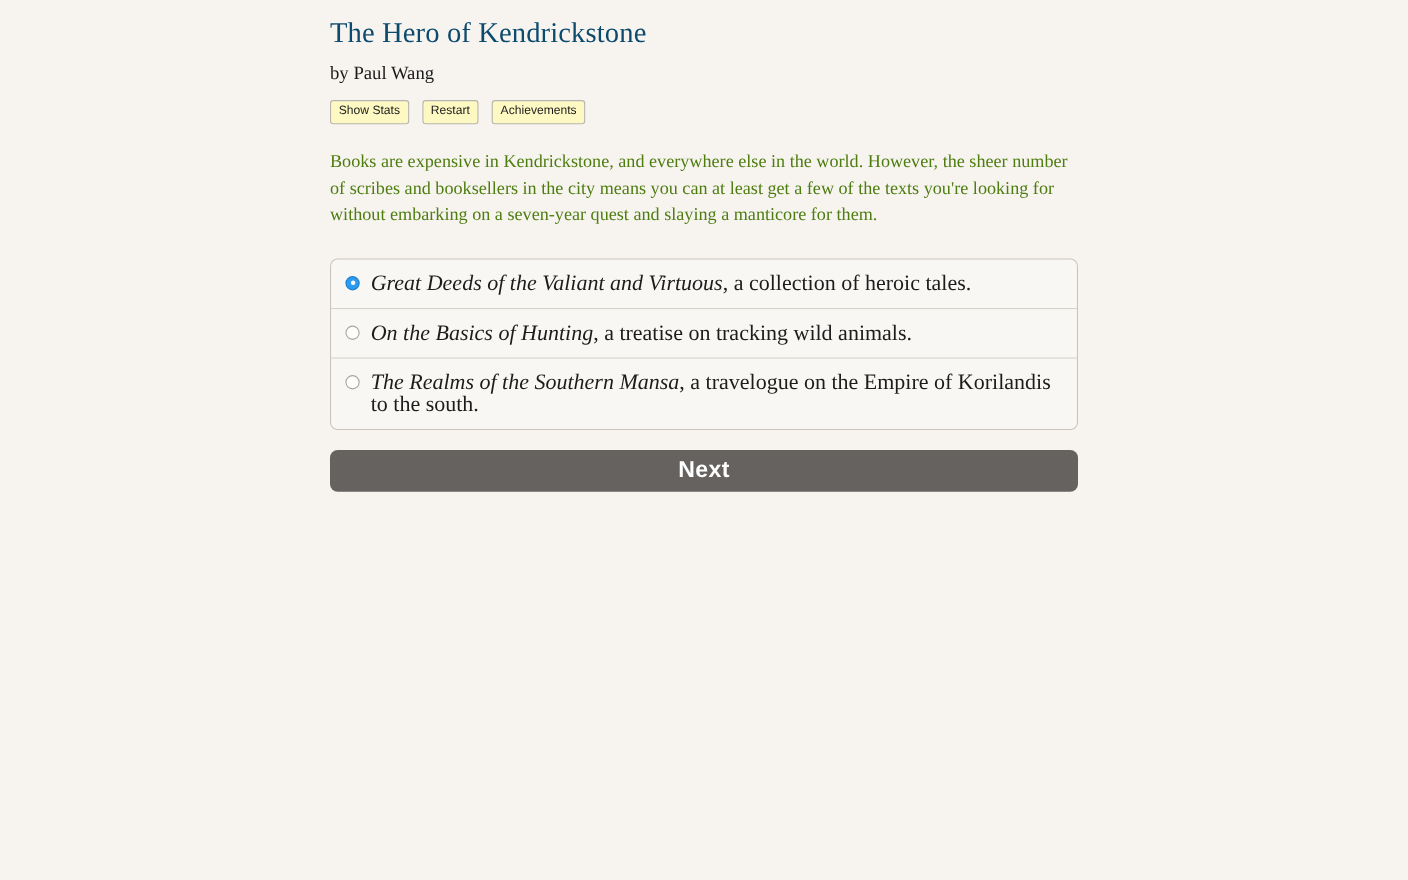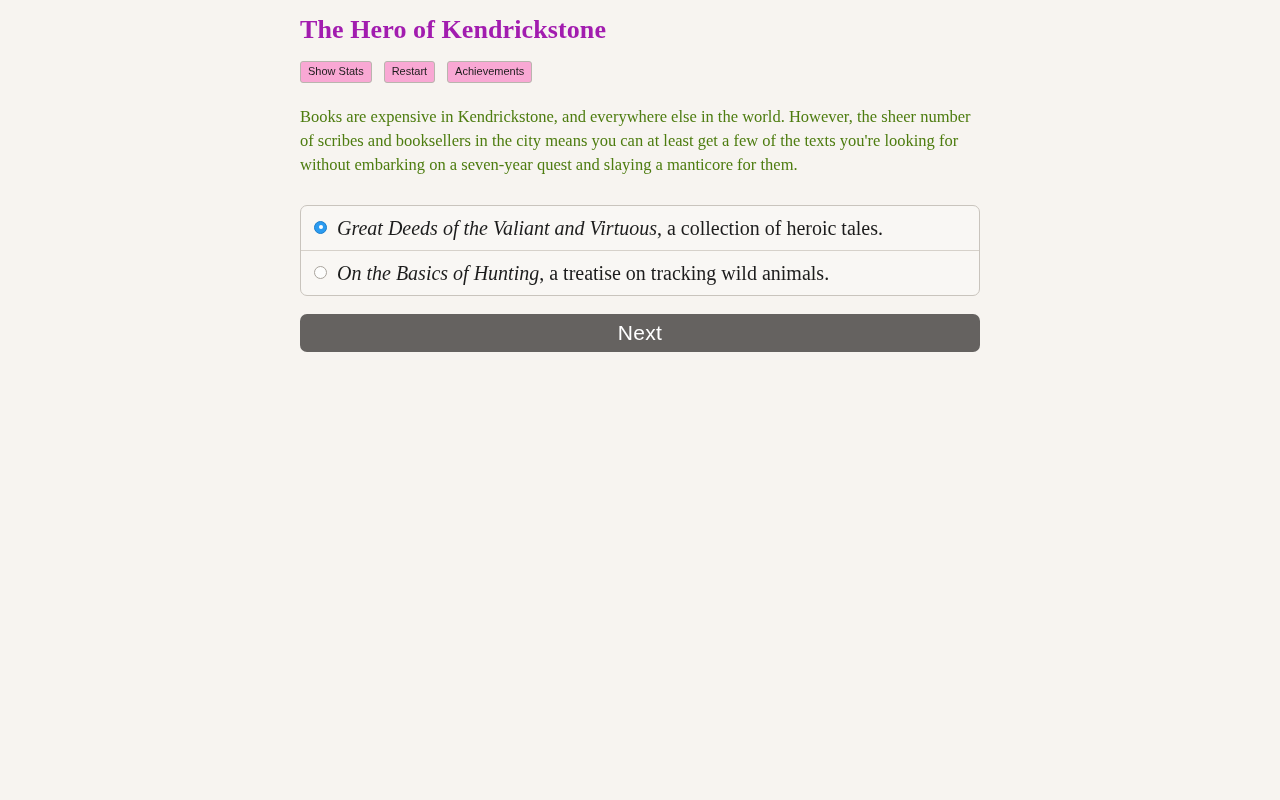--- a/index.html
+++ b/index.html
@@ -19,44 +19,44 @@
     box-sizing: border-box;
   }
   .content {
     position: absolute;
     left: 300px;
     top: 0;
     width: 680px;
   }
   .game-title {
     font-size: 26px;
-    font-weight: bold;
+    font-weight: normal;
     letter-spacing: 0.1px;
     margin: 0;
     padding-top: 14px;
     line-height: 1.25;
-    color: #a21caf;
+    color: #0c4a6e;
   }
   .byline {
     font-size: 17px;
     margin: 10px 0 0 0;
     color: #1a1a1a;
   }
   .toolbar {
     margin-top: 14px;
     display: flex;
     gap: 12px;
     align-items: center;
   }
   .tool-btn {
     font-family: "Liberation Sans", sans-serif;
     font-size: 11px;
     line-height: 1;
     padding: 4px 7px 5px 7px;
-    background: #f9a8d4;
+    background: #fef9c3;
     border: 1px solid #b9b5ae;
     border-radius: 3px;
     color: #1c1c1c;
     cursor: pointer;
   }
   .para {
     font-size: 16.5px;
     line-height: 24px;
     margin: 19px 0 0 0;
     color: #4d7c0f;
@@ -110,48 +110,53 @@
   .next-btn {
     margin-top: 18px;
     width: 100%;
     height: 38px;
     background: #656260;
     border: none;
     border-radius: 7px;
     color: #ffffff;
     font-family: "Liberation Sans", sans-serif;
     font-size: 21px;
-    font-weight: normal;
+    font-weight: bold;
     letter-spacing: 0.3px;
     cursor: pointer;
   }
 </style>
 </head>
 <body>
 
 <div class="page">
   <div class="content">
 
     <h1 class="game-title">The Hero of Kendrickstone</h1>
+    <div class="byline">by Paul Wang</div>
 
     <div class="toolbar">
       <button class="tool-btn">Show Stats</button>
       <button class="tool-btn">Restart</button>
       <button class="tool-btn">Achievements</button>
     </div>
 
     <p class="para first">Books are expensive in Kendrickstone, and everywhere else in the world. However, the sheer number of scribes and booksellers in the city means you can at least get a few of the texts you're looking for without embarking on a seven-year quest and slaying a manticore for them.</p>
 
     <div class="choices">
       <div class="choice">
         <span class="radio selected"></span>
         <span class="choice-text"><i>Great Deeds of the Valiant and Virtuous</i><span>, a collection of heroic tales.</span></span>
       </div>
       <div class="choice">
         <span class="radio"></span>
         <span class="choice-text"><i>On the Basics of Hunting</i><span>, a treatise on tracking wild animals.</span></span>
       </div>
+      <div class="choice">
+        <span class="radio"></span>
+        <span class="choice-text"><i>The Realms of the Southern Mansa</i><span>, a travelogue on the Empire of Korilandis to the south.</span></span>
+      </div>
     </div>
 
     <button class="next-btn">Next</button>
 
   </div>
 </div>
 
 </body></html>

